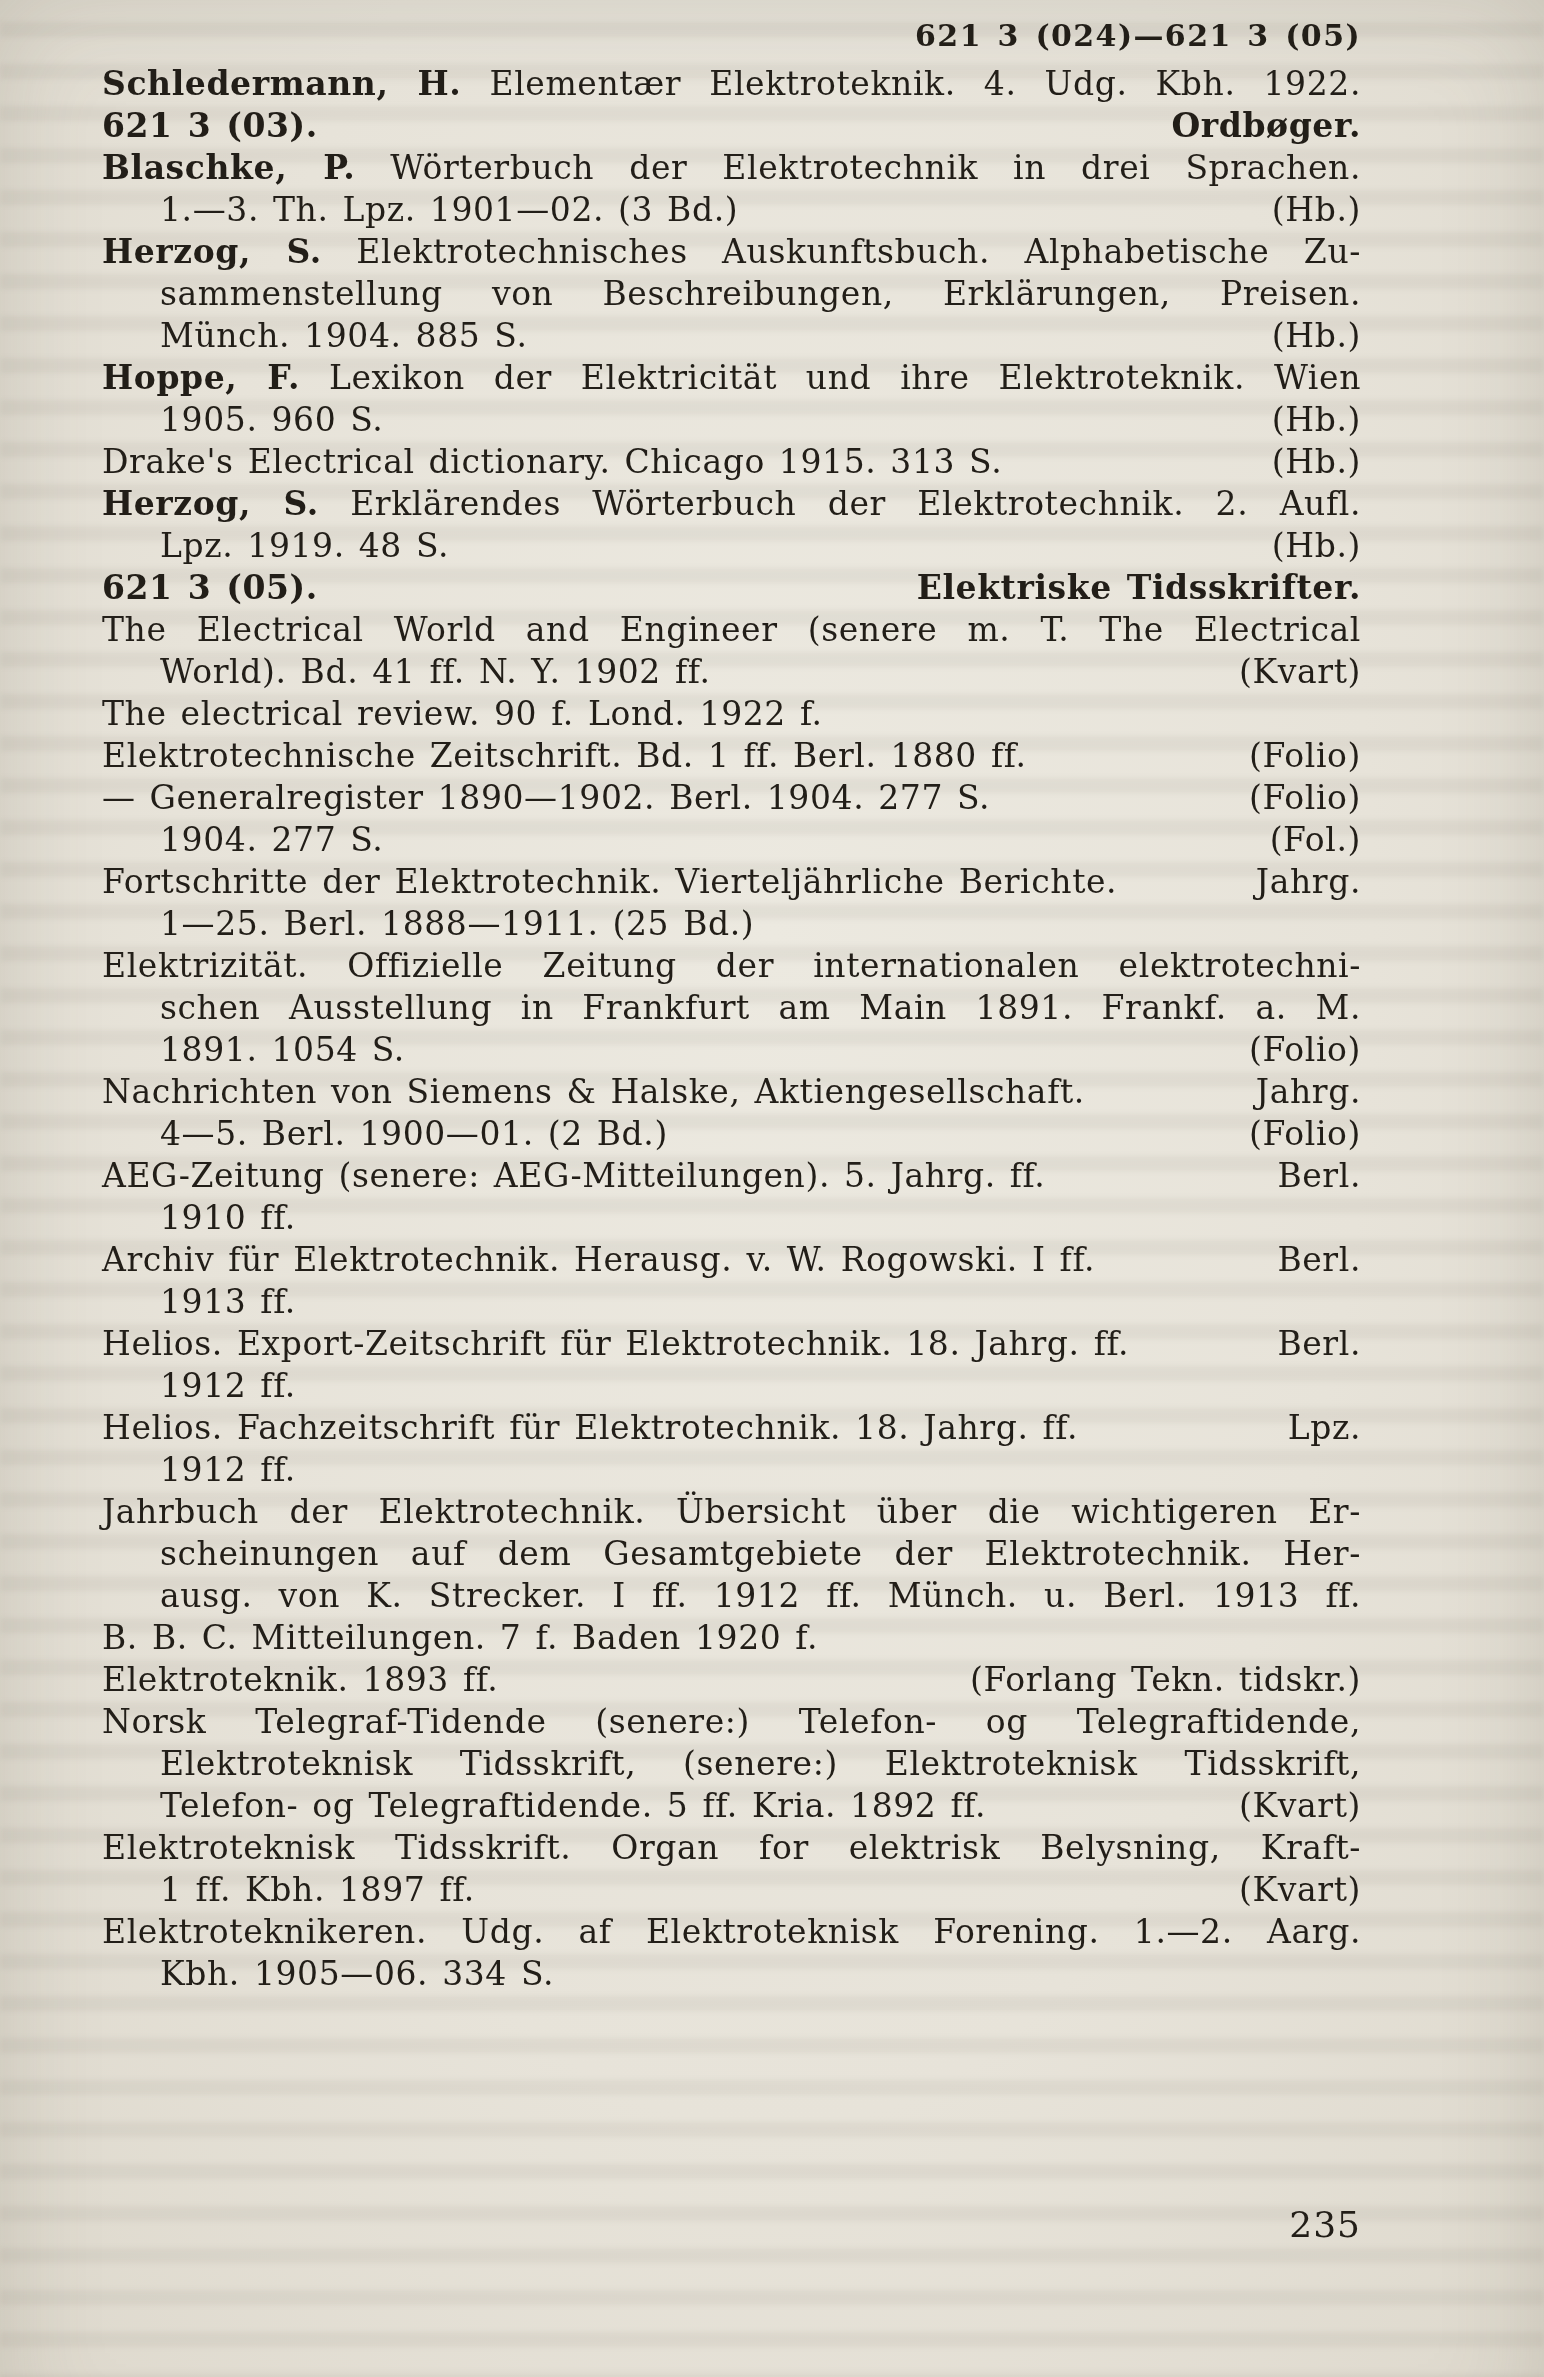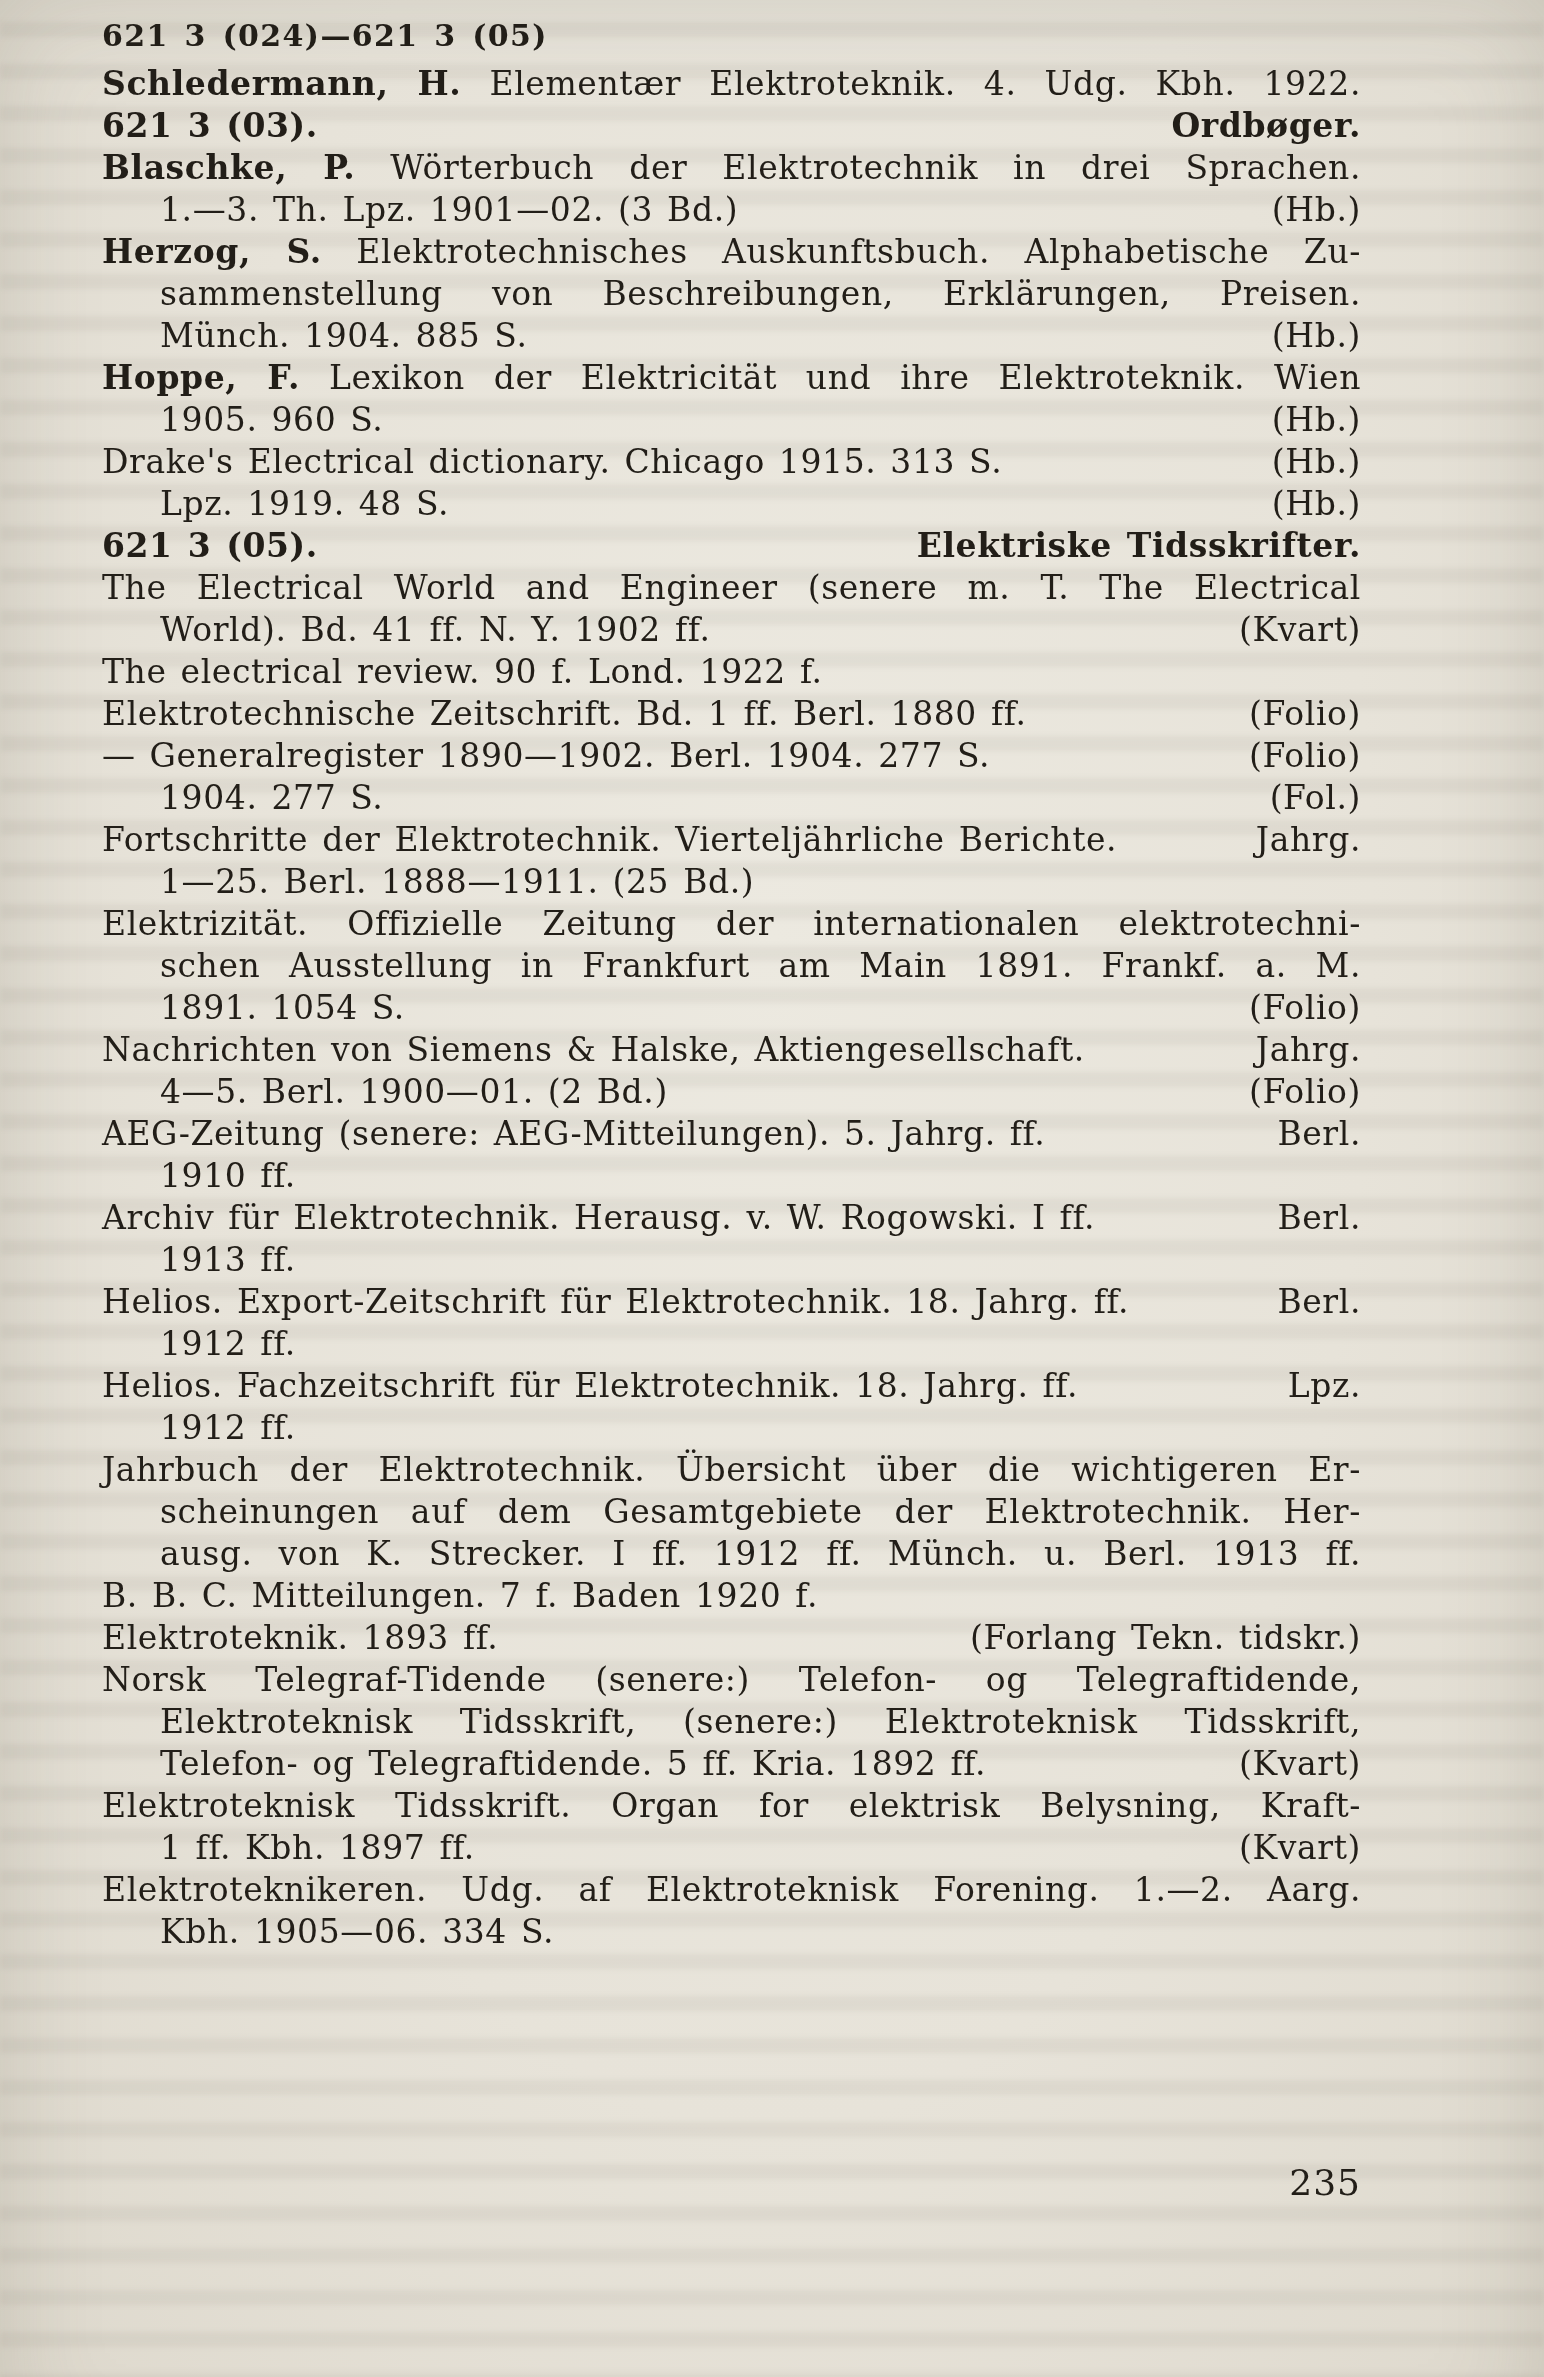--- a/index.html
+++ b/index.html
@@ -37,20 +37,21 @@
     box-shadow: inset 0 0 105px rgba(90,82,66,0.18);
     pointer-events: none;
   }
   .content {
     position: absolute;
     left: 102px;
     top: 19px;
     width: 1259px;
   }
   .page-header {
+    text-align: right;
     font-weight: bold;
     font-size: 30px;
     line-height: 34px;
     letter-spacing: 1.4px;
     word-spacing: 3.8px;
     margin-bottom: 9.5px;
   }
   .line {
     font-size: 33px;
     line-height: 42px;
@@ -125,20 +126,21 @@
           <span class="rt">(Hb.)</span>
         </div>
       </div>
       <div>
         <div class="line flexline">
           <span class="txt"><span>Drake's Electrical dictionary. Chicago 1915. 313 S.</span></span>
           <span class="rt">(Hb.)</span>
         </div>
       </div>
       <div>
+        <div class="line just"><span class="txt"><span class="b">Herzog, S.</span><span> Erklärendes Wörterbuch der Elektrotechnik. 2. Aufl.</span></span></div>
         <div class="line indent flexline">
           <span class="txt"><span>Lpz. 1919. 48 S.</span></span>
           <span class="rt">(Hb.)</span>
         </div>
       </div>
       <div>
         <div class="line flexline">
           <span class="txt"><span class="b">621 3 (05).</span></span>
           <span class="rt b">Elektriske Tidsskrifter.</span>
         </div>

